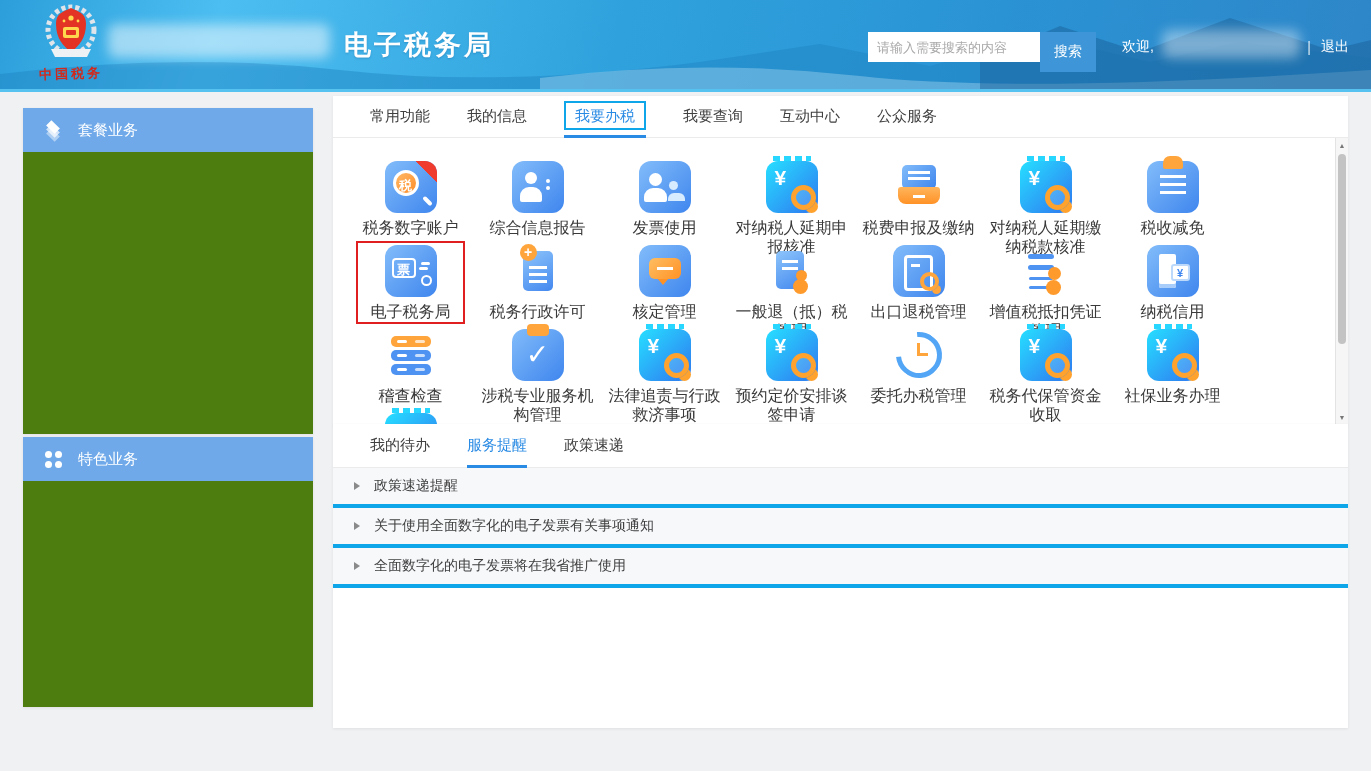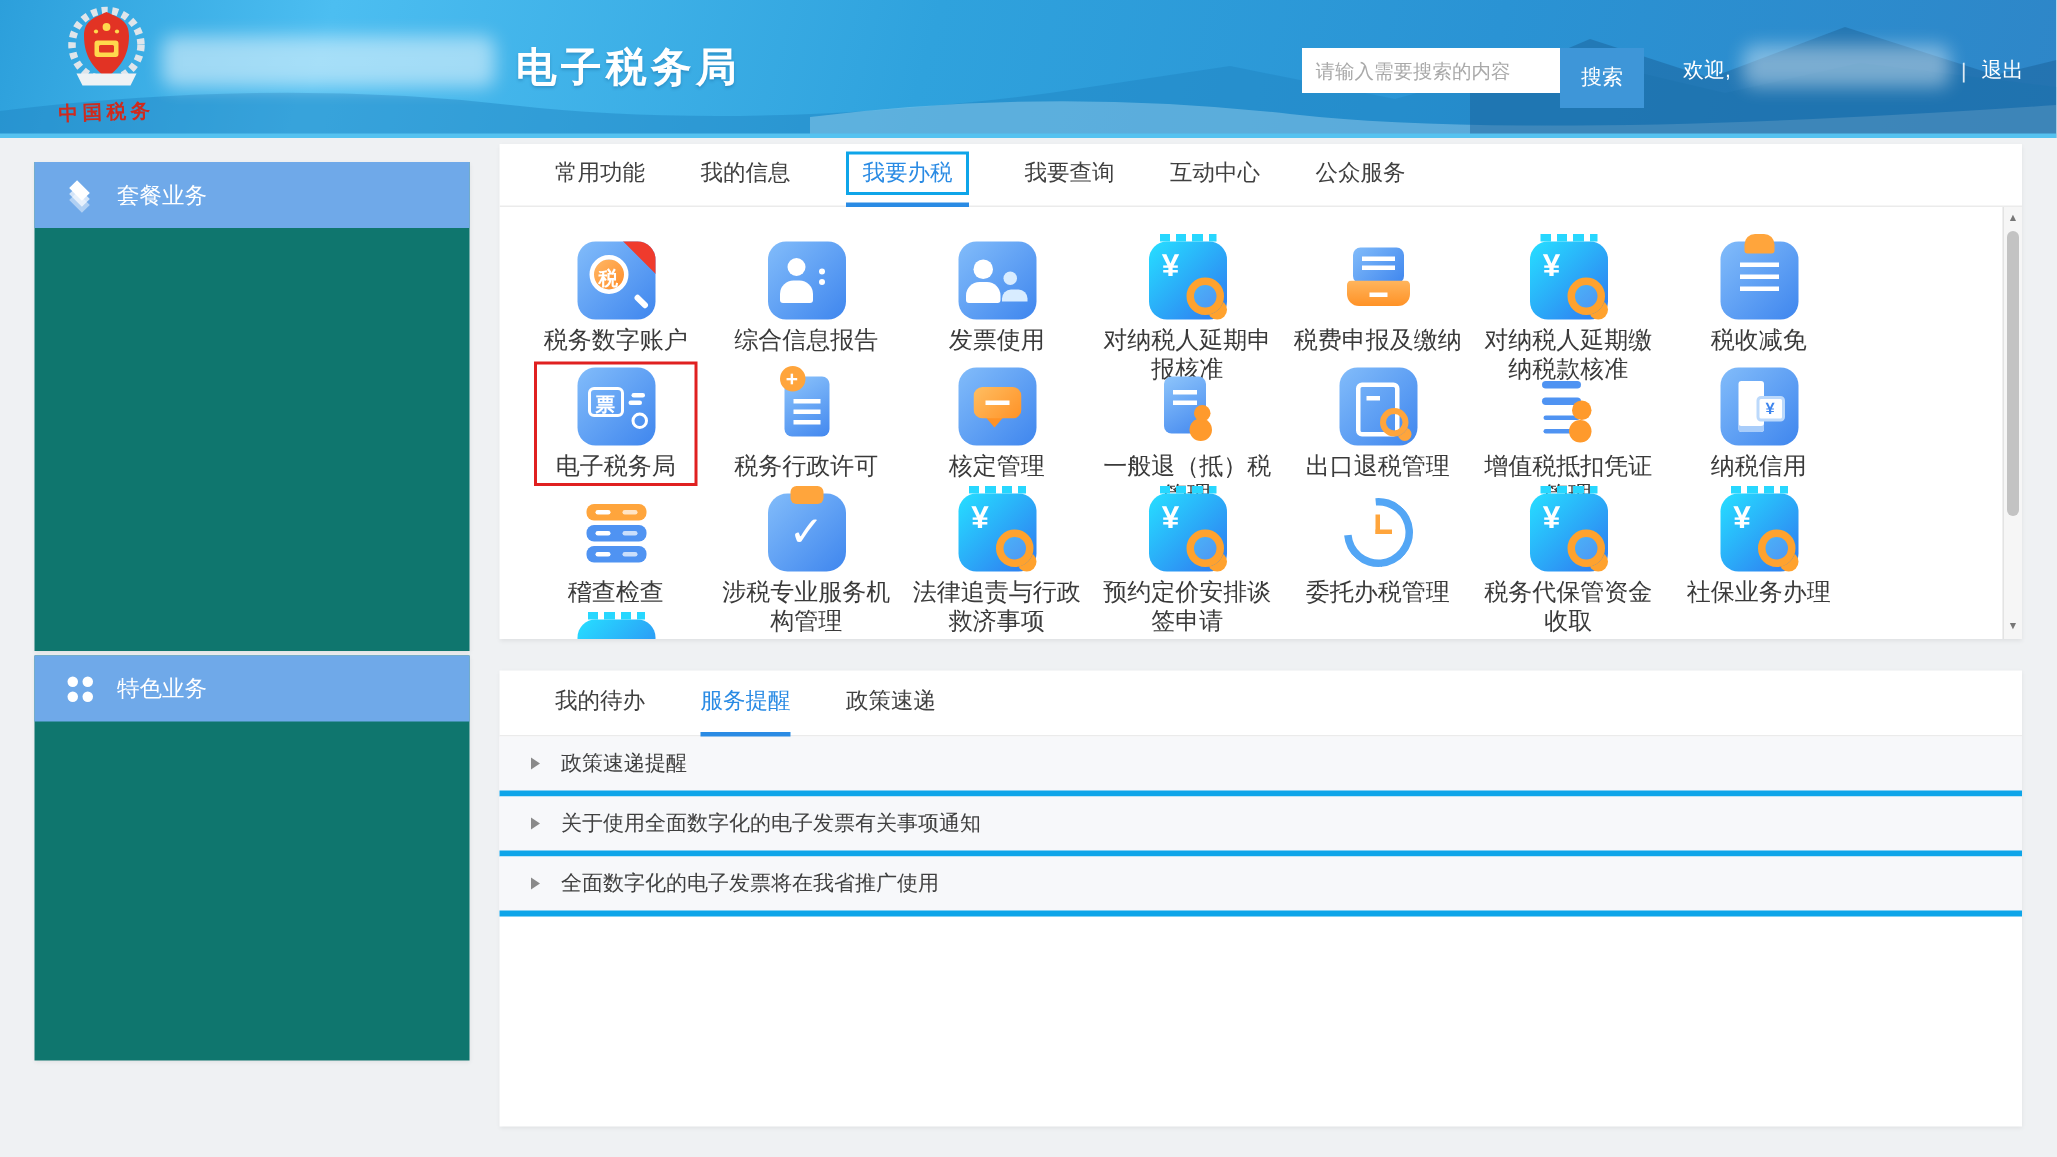--- a/index.html
+++ b/index.html
@@ -22,38 +22,38 @@
   .searchbox input{width:172px;height:30px;border:none;outline:none;padding:0 9px;font-size:13px;color:#333;background:#fff}
   .searchbox input::placeholder{color:#a9a9a9}
   .searchbox button{width:56px;height:40px;border:none;background:#3e96d8;color:#fff;font-size:14px;cursor:pointer}
   .welcome{position:absolute;left:1122px;top:38px;color:#fff;font-size:14px}
   .logout-wrap{position:absolute;right:22px;top:38px;color:#fff;font-size:14px;display:flex;align-items:center}
   .logout-wrap .sep{opacity:.85;margin-right:10px}
   .logout-wrap .lo{cursor:pointer}
 
   
   .sidebar{position:absolute;left:23px;top:108px;width:290px}
-  .side-sec{background:#0f766e;box-shadow:0 1px 3px rgba(0,0,0,.07)}
+  .side-sec{background:#4d7c0f;box-shadow:0 1px 3px rgba(0,0,0,.07)}
   .side-sec.s1{height:326px;margin-bottom:3px}
   .side-sec.s2{height:270px}
   .side-head{height:44px;background:#6fa9e9;color:#fff;display:flex;align-items:center;padding-left:18px;font-size:15px;cursor:pointer}
   .side-head .ic{width:24px;margin-right:13px;display:flex;justify-content:center}
   .layers-icon{position:relative;width:16px;height:18px}
   .layers-icon i{position:absolute;left:2px;width:12px;height:12px;background:#fff;transform:rotate(45deg) scaleY(.62)}
   .layers-icon i:nth-child(1){top:0}
   .layers-icon i:nth-child(2){top:4px;opacity:.7}
   .layers-icon i:nth-child(3){top:8px;opacity:.45}
   .grid-icon{position:relative;width:17px;height:17px}
   .grid-icon::before{content:"";position:absolute;left:0;top:0;width:7px;height:7px;border-radius:50%;background:#fff;
        box-shadow:10px 0 0 #fff,0 10px 0 #fff,10px 10px 0 #fff}
 
   
   .panel{position:absolute;left:333px;width:1015px;background:#fff;box-shadow:0 1px 3px rgba(0,0,0,.07)}
   .p1{top:96px;height:330px;overflow:hidden}
-  .p2{top:447px;height:304px}
+  .p2{top:424px;height:304px}
   .tabbar{height:42px;border-bottom:1px solid #ebebeb;display:flex;align-items:center;padding-left:37px}
   .tab{height:42px;line-height:40px;margin-right:37px;font-size:15px;color:#404040;border-bottom:3px solid transparent;cursor:pointer;position:relative}
   .tab.active{color:#2a8be4;border-bottom-color:#2a8be4}
   .tab.hl span{border:2px solid #0ea5e9;padding:4px 9px}
   .p2 .tabbar{height:44px}
   .p2 .tab{height:44px;line-height:42px}
 
   
   .grid{position:absolute;left:14px;right:13px;top:42px;bottom:0;display:grid;grid-template-columns:repeat(7,127px);grid-auto-rows:84px;padding-top:23px}
   .tile{position:relative;text-align:center;cursor:pointer}

